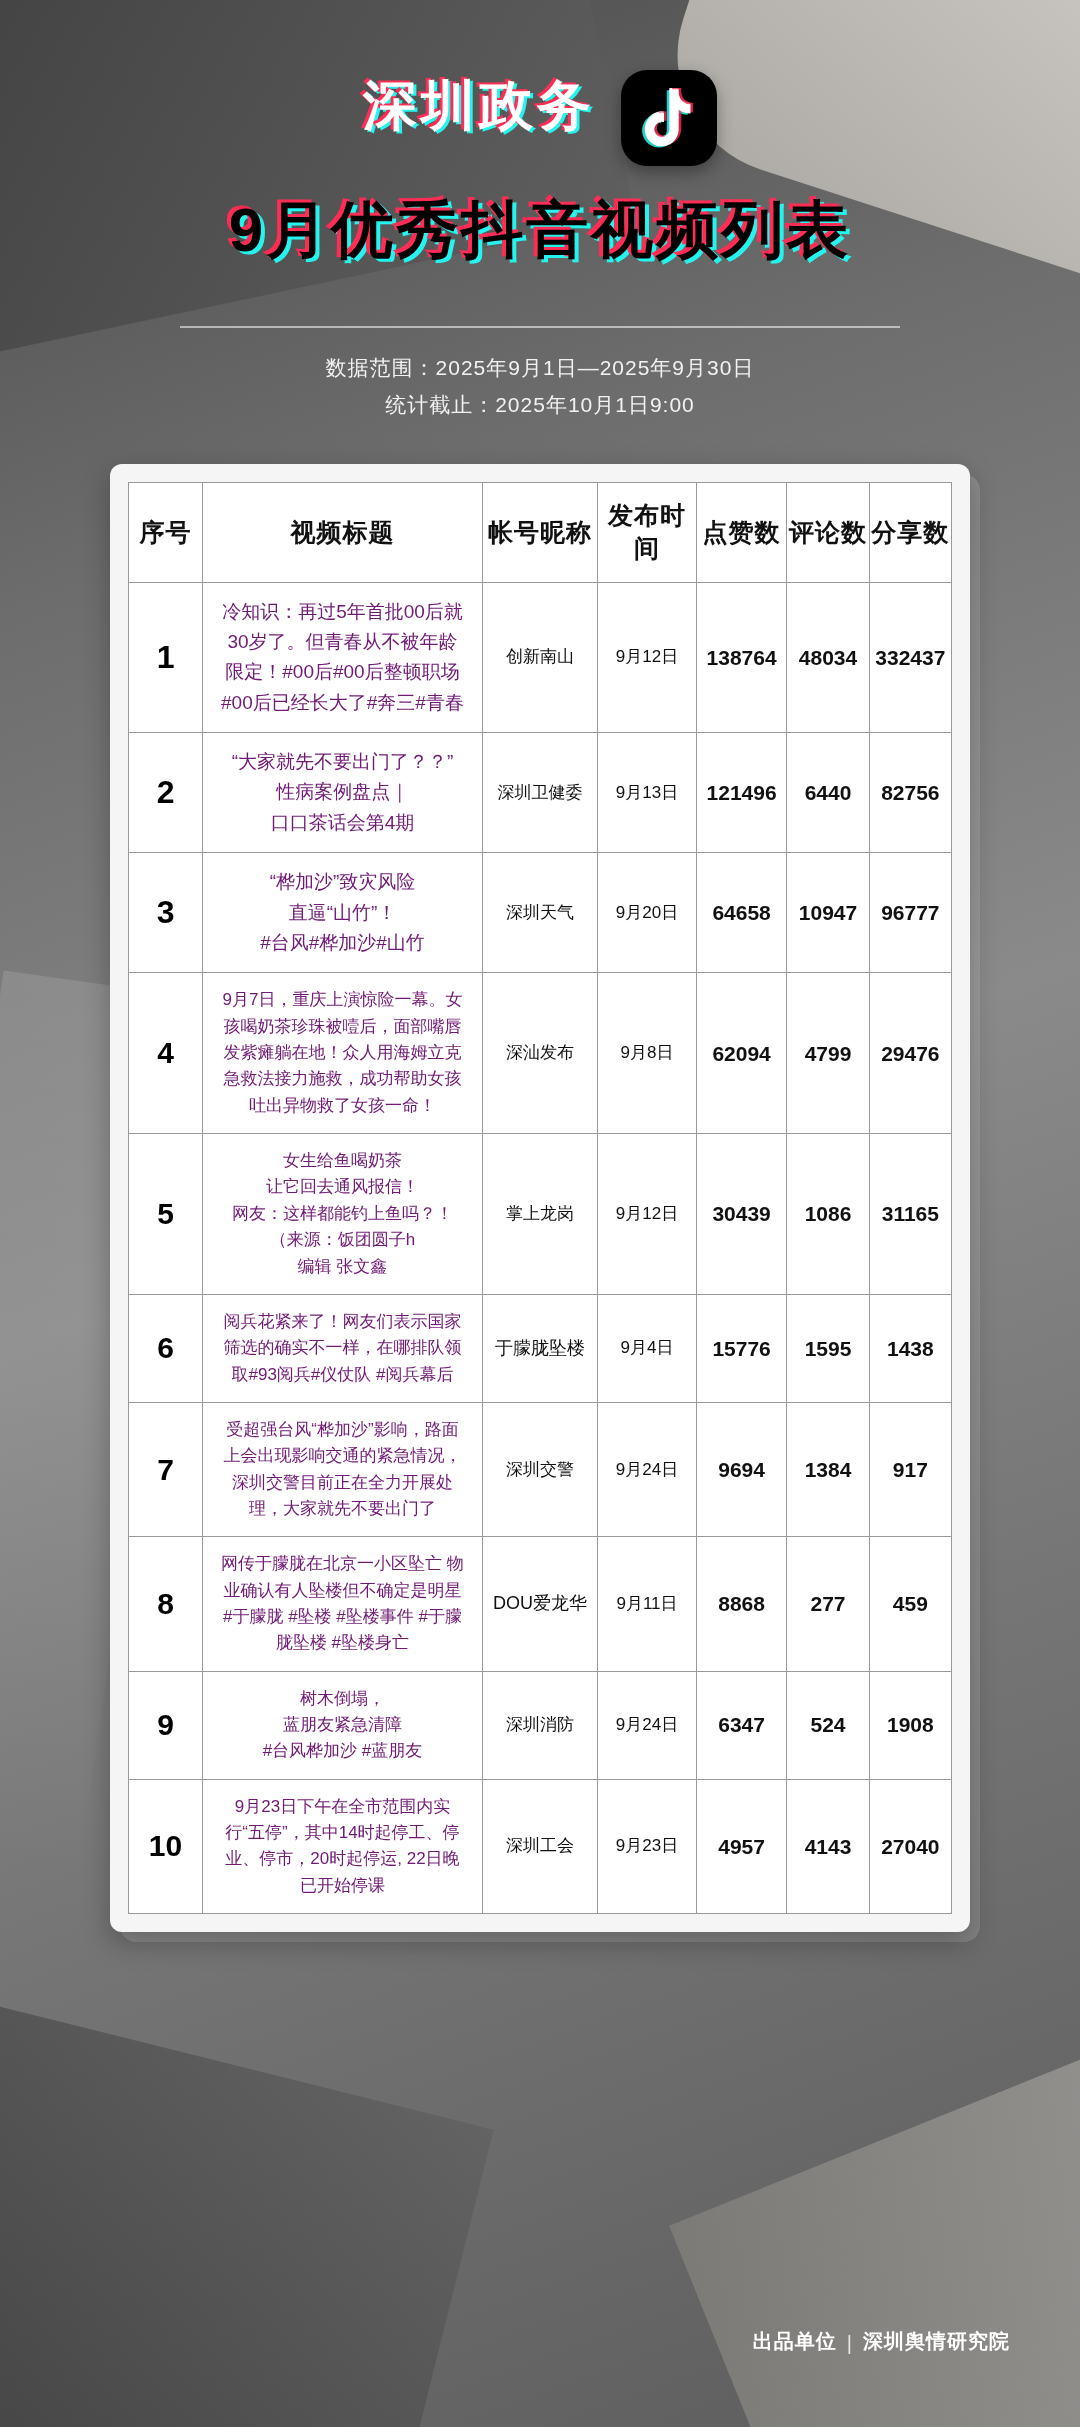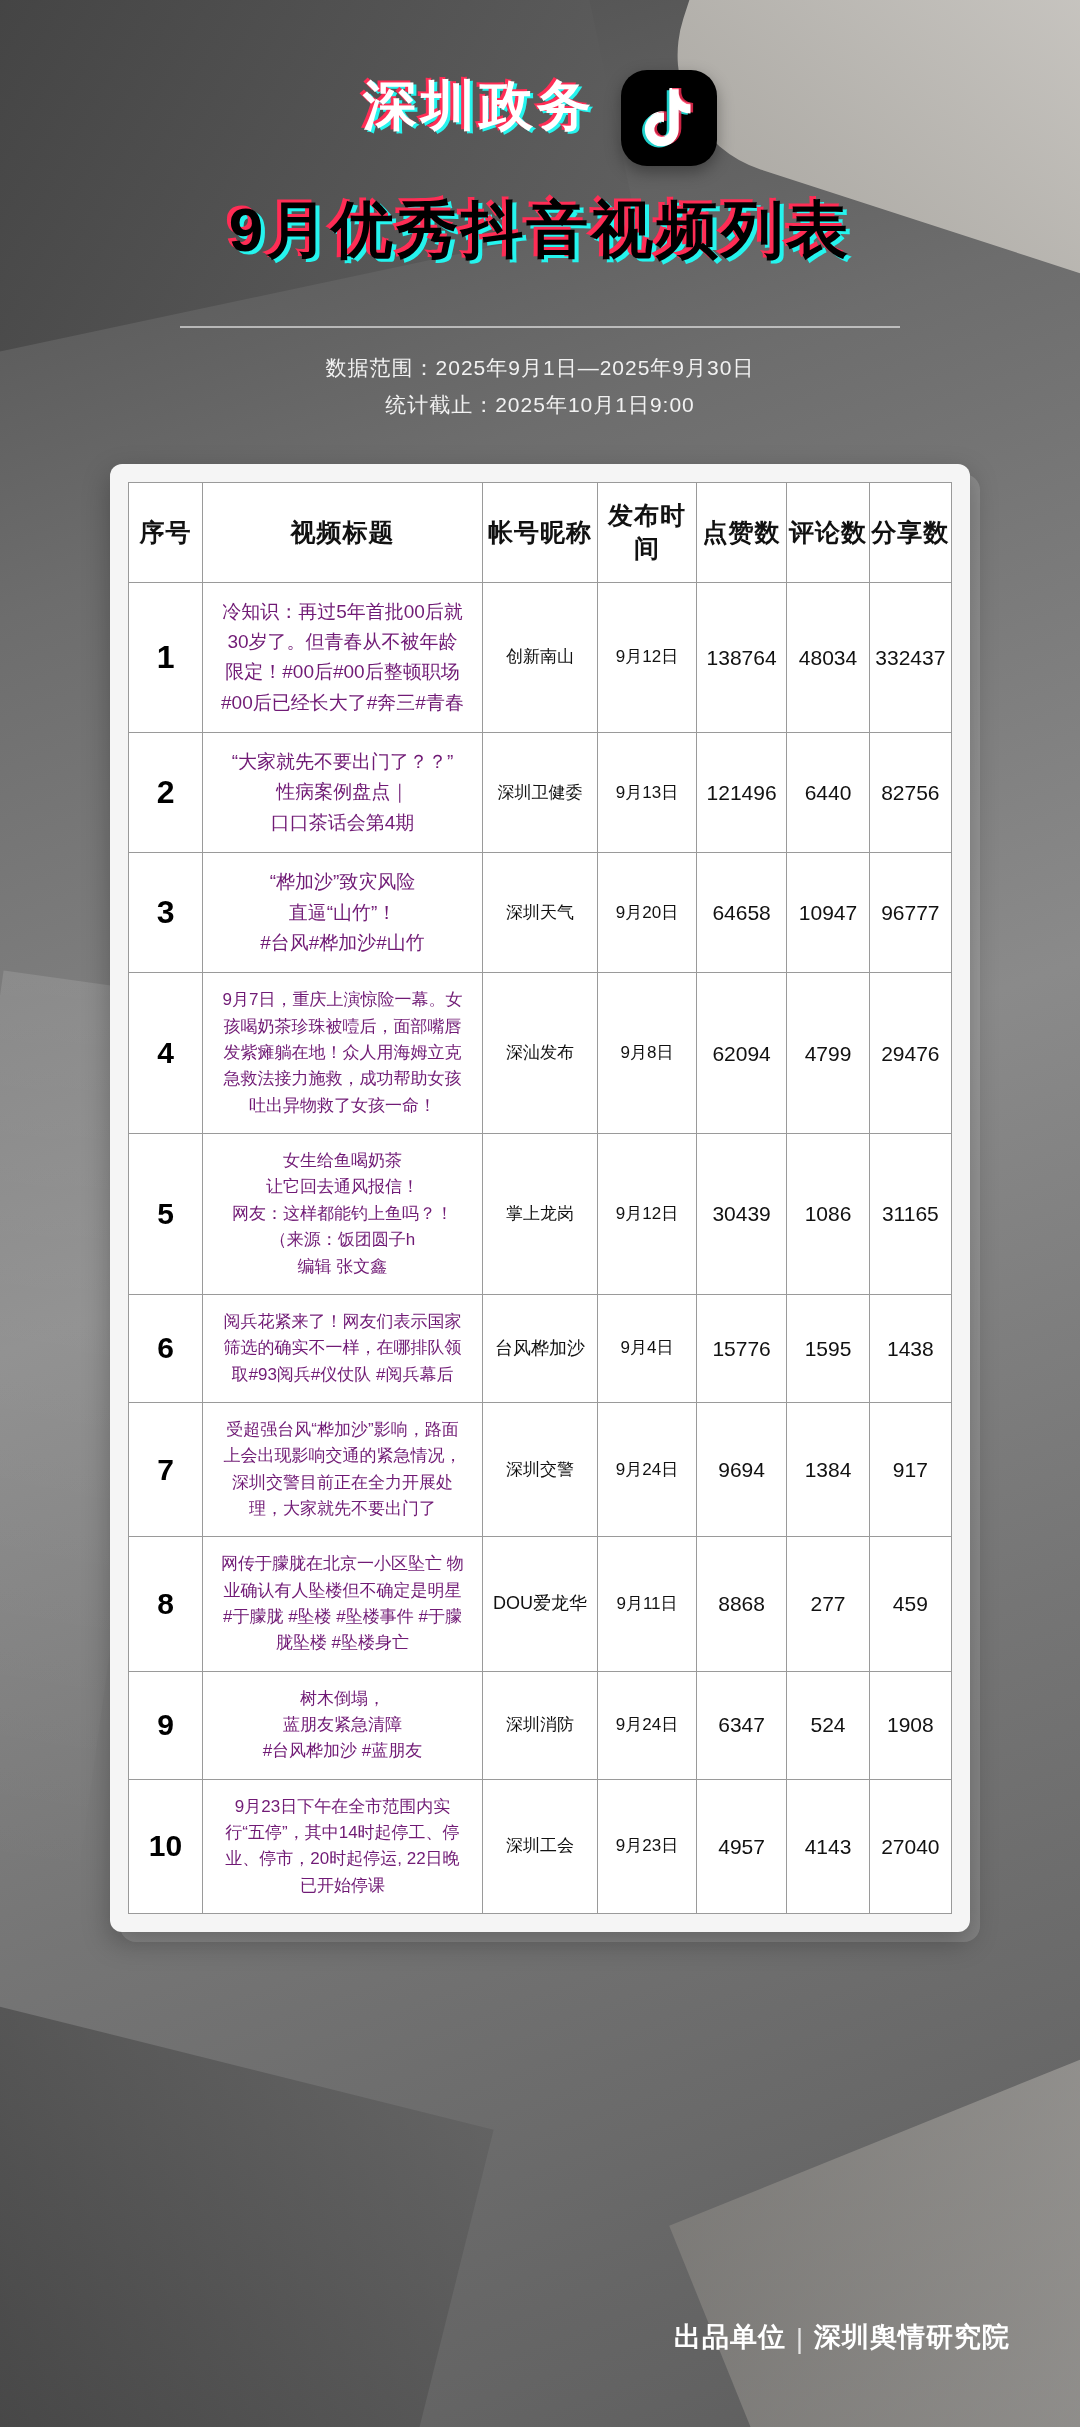--- a/index.html
+++ b/index.html
@@ -165,29 +165,29 @@
     line-height:1.6;
     color:#701a75;
   }
   td.title.center { text-align:center; }
   td.title.small { font-size:17px; line-height:1.55; }
   td.cell {
     font-size:17px;
     padding:8px 4px;
     line-height:1.4;
   }
-  td.num { font-size:21px; }
+  td.num { font-size:21px;font-weight:bold; }
 
   
   .footer {
     position:absolute;
     bottom:72px;
     right:70px;
     color:#fff;
-    font-size:27px;
+    font-size:20px;
     font-weight:bold;
     letter-spacing:1px;
     display:flex;
     align-items:flex-end;
     gap:10px;
   }
   .footer .sep { opacity:.8; font-weight:normal; }
 </style>
 </head>
 <body>
@@ -295,21 +295,21 @@
 编辑 张文鑫</td>
           <td class="cell">掌上龙岗</td>
           <td class="cell">9月12日</td>
           <td class="cell num">30439</td>
           <td class="cell num">1086</td>
           <td class="cell num">31165</td>
         </tr>
         <tr>
           <td class="idx small">6</td>
           <td class="title center small">阅兵花紧来了！网友们表示国家筛选的确实不一样，在哪排队领取#93阅兵#仪仗队 #阅兵幕后</td>
-          <td class="cell" style="font-size:18px">台风桦加沙</td>
+          <td class="cell" style="font-size:18px">于朦胧坠楼</td>
           <td class="cell">9月4日</td>
           <td class="cell num">15776</td>
           <td class="cell num">1595</td>
           <td class="cell num">1438</td>
         </tr>
         <tr>
           <td class="idx small">7</td>
           <td class="title center small">受超强台风“桦加沙”影响，路面上会出现影响交通的紧急情况，深圳交警目前正在全力开展处理，大家就先不要出门了</td>
           <td class="cell">深圳交警</td>
           <td class="cell">9月24日</td>

